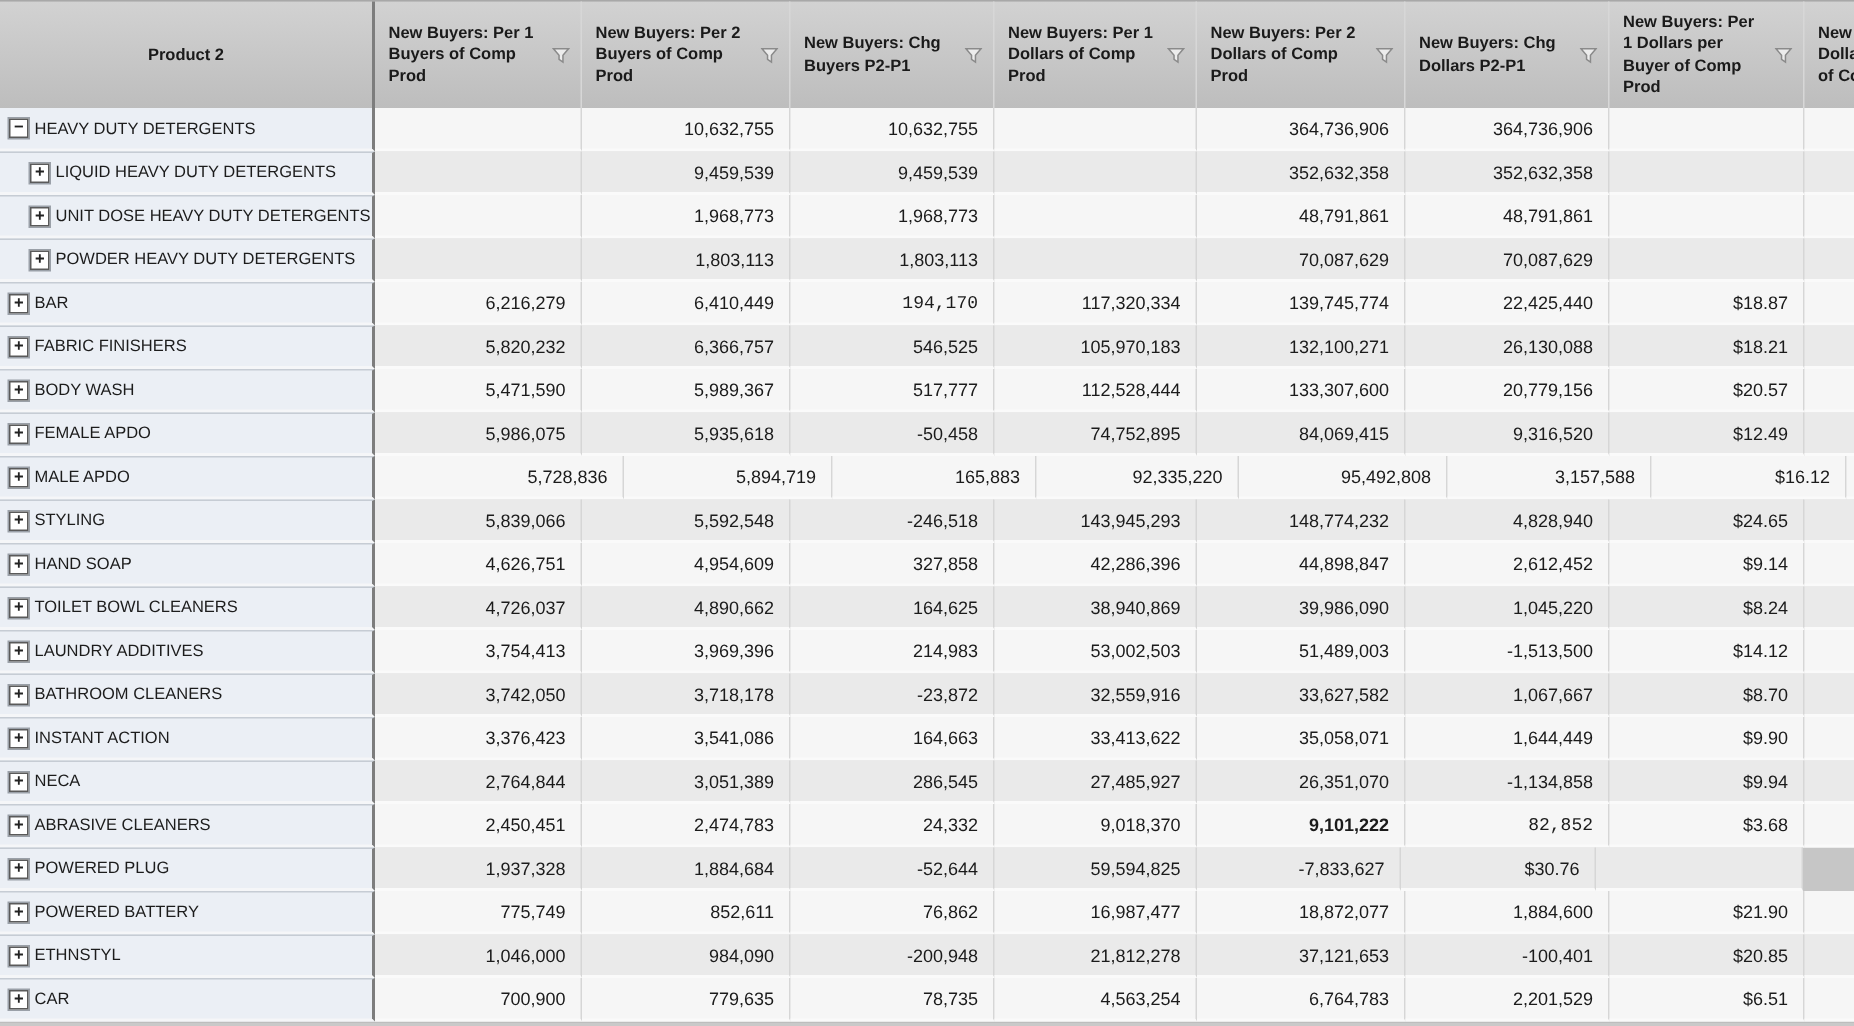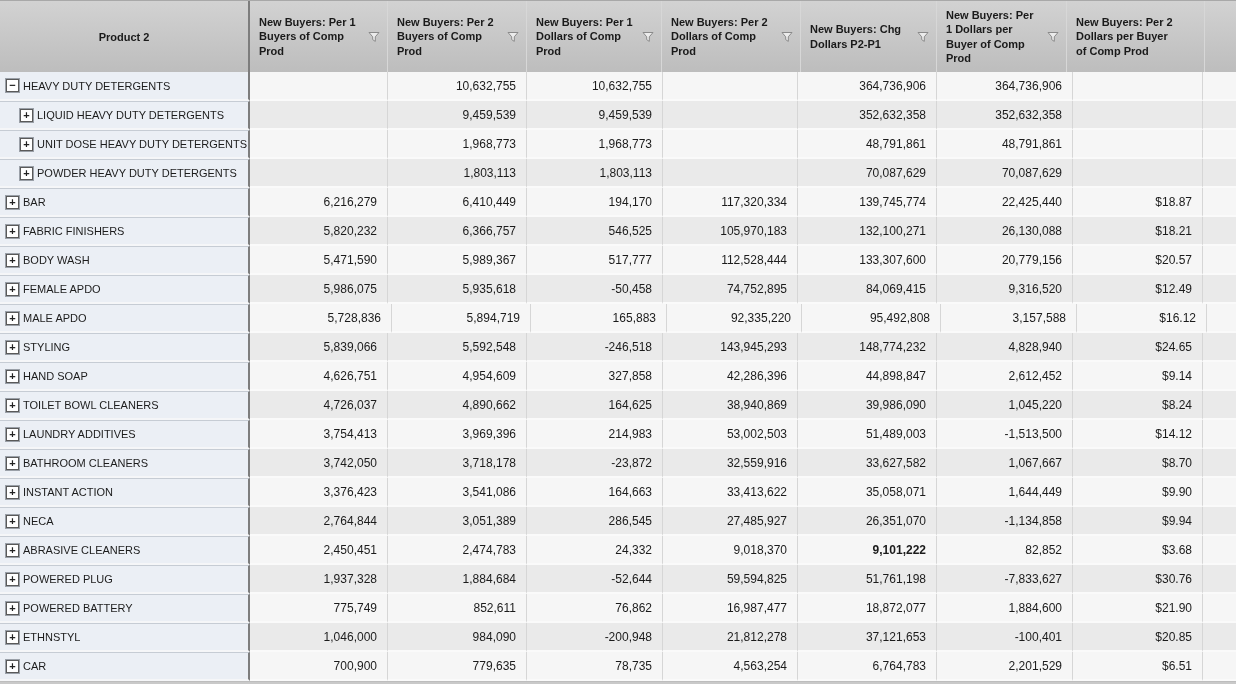--- a/index.html
+++ b/index.html
@@ -80,20 +80,26 @@
           <span class="funnel"><svg width="12" height="12" viewBox="0 0 12 12">
               <path d="M1 1.5 H11 L7.3 5.8 V10.4 L4.7 8.6 V5.8 Z" fill="#ececec" stroke="#8a8a8a" stroke-width="1"></path>
             </svg></span>
         </div>
         <div class="hcell" style="width: 139px;">
           <span>New Buyers: Per 2 Buyers of Comp Prod</span>
           <span class="funnel"><svg width="12" height="12" viewBox="0 0 12 12">
               <path d="M1 1.5 H11 L7.3 5.8 V10.4 L4.7 8.6 V5.8 Z" fill="#ececec" stroke="#8a8a8a" stroke-width="1"></path>
             </svg></span>
         </div>
+        <div class="hcell" style="width: 136px;">
+          <span>New Buyers: Chg Buyers P2-P1</span>
+          <span class="funnel"><svg width="12" height="12" viewBox="0 0 12 12">
+              <path d="M1 1.5 H11 L7.3 5.8 V10.4 L4.7 8.6 V5.8 Z" fill="#ececec" stroke="#8a8a8a" stroke-width="1"></path>
+            </svg></span>
+        </div>
         <div class="hcell" style="width: 135px;">
           <span>New Buyers: Per 1 Dollars of Comp Prod</span>
           <span class="funnel"><svg width="12" height="12" viewBox="0 0 12 12">
               <path d="M1 1.5 H11 L7.3 5.8 V10.4 L4.7 8.6 V5.8 Z" fill="#ececec" stroke="#8a8a8a" stroke-width="1"></path>
             </svg></span>
         </div>
         <div class="hcell" style="width: 139px;">
           <span>New Buyers: Per 2 Dollars of Comp Prod</span>
           <span class="funnel"><svg width="12" height="12" viewBox="0 0 12 12">
               <path d="M1 1.5 H11 L7.3 5.8 V10.4 L4.7 8.6 V5.8 Z" fill="#ececec" stroke="#8a8a8a" stroke-width="1"></path>
@@ -182,21 +188,21 @@
         </div>
       </div>
       <div class="row odd">
         <div class="rowhead">
           <span class="toggle">+</span>
           <span>BAR</span>
         </div>
         <div class="cells">
           <div class="cell" style="width: 138px;">6,216,279</div>
           <div class="cell" style="width: 139px;">6,410,449</div>
-          <div class="cell" style="width: 136px;">194,170</div>
+          <div class="cell" style="width: 136px; font-family: Liberation Mono, monospace;">194,170</div>
           <div class="cell" style="width: 135px;">117,320,334</div>
           <div class="cell" style="width: 139px;">139,745,774</div>
           <div class="cell" style="width: 136px;">22,425,440</div>
           <div class="cell" style="width: 130px;">$18.87</div>
           <div class="cell" style="width: 138px;"></div>
         </div>
       </div>
       <div class="row even">
         <div class="rowhead">
           <span class="toggle">+</span>
@@ -244,21 +250,21 @@
           <div class="cell" style="width: 130px;">$12.49</div>
           <div class="cell" style="width: 138px;"></div>
         </div>
       </div>
       <div class="row odd">
         <div class="rowhead">
           <span class="toggle">+</span>
           <span>MALE APDO</span>
         </div>
         <div class="cells">
-          <div class="cell" style="width: 142px;">5,728,836</div>
+          <div class="cell" style="width: 166px;">5,728,836</div>
           <div class="cell" style="width: 139px;">5,894,719</div>
           <div class="cell" style="width: 136px;">165,883</div>
           <div class="cell" style="width: 135px;">92,335,220</div>
           <div class="cell" style="width: 139px;">95,492,808</div>
           <div class="cell" style="width: 136px;">3,157,588</div>
           <div class="cell" style="width: 130px;">$16.12</div>
           <div class="cell" style="width: 138px;"></div>
         </div>
       </div>
       <div class="row even">
@@ -377,36 +383,35 @@
         <div class="rowhead">
           <span class="toggle">+</span>
           <span>ABRASIVE CLEANERS</span>
         </div>
         <div class="cells">
           <div class="cell" style="width: 138px;">2,450,451</div>
           <div class="cell" style="width: 139px;">2,474,783</div>
           <div class="cell" style="width: 136px;">24,332</div>
           <div class="cell" style="width: 135px;">9,018,370</div>
           <div class="cell" style="width: 139px; font-weight: bold;">9,101,222</div>
-          <div class="cell" style="width: 136px;">82,852</div>
+          <div class="cell" style="width: 136px; font-family: Liberation Mono, monospace;">82,852</div>
           <div class="cell" style="width: 130px;">$3.68</div>
           <div class="cell" style="width: 138px;"></div>
         </div>
       </div>
       <div class="row even">
         <div class="rowhead">
           <span class="toggle">+</span>
           <span>POWERED PLUG</span>
         </div>
         <div class="cells">
           <div class="cell" style="width: 138px;">1,937,328</div>
           <div class="cell" style="width: 139px;">1,884,684</div>
           <div class="cell" style="width: 136px;">-52,644</div>
           <div class="cell" style="width: 135px;">59,594,825</div>
-          <div class="cell" style="width: 139px;">51,761,198</div>
           <div class="cell" style="width: 136px;">-7,833,627</div>
           <div class="cell" style="width: 130px;">$30.76</div>
           <div class="cell" style="width: 138px;"></div>
         </div>
       </div>
       <div class="row odd">
         <div class="rowhead">
           <span class="toggle">+</span>
           <span>POWERED BATTERY</span>
         </div>

